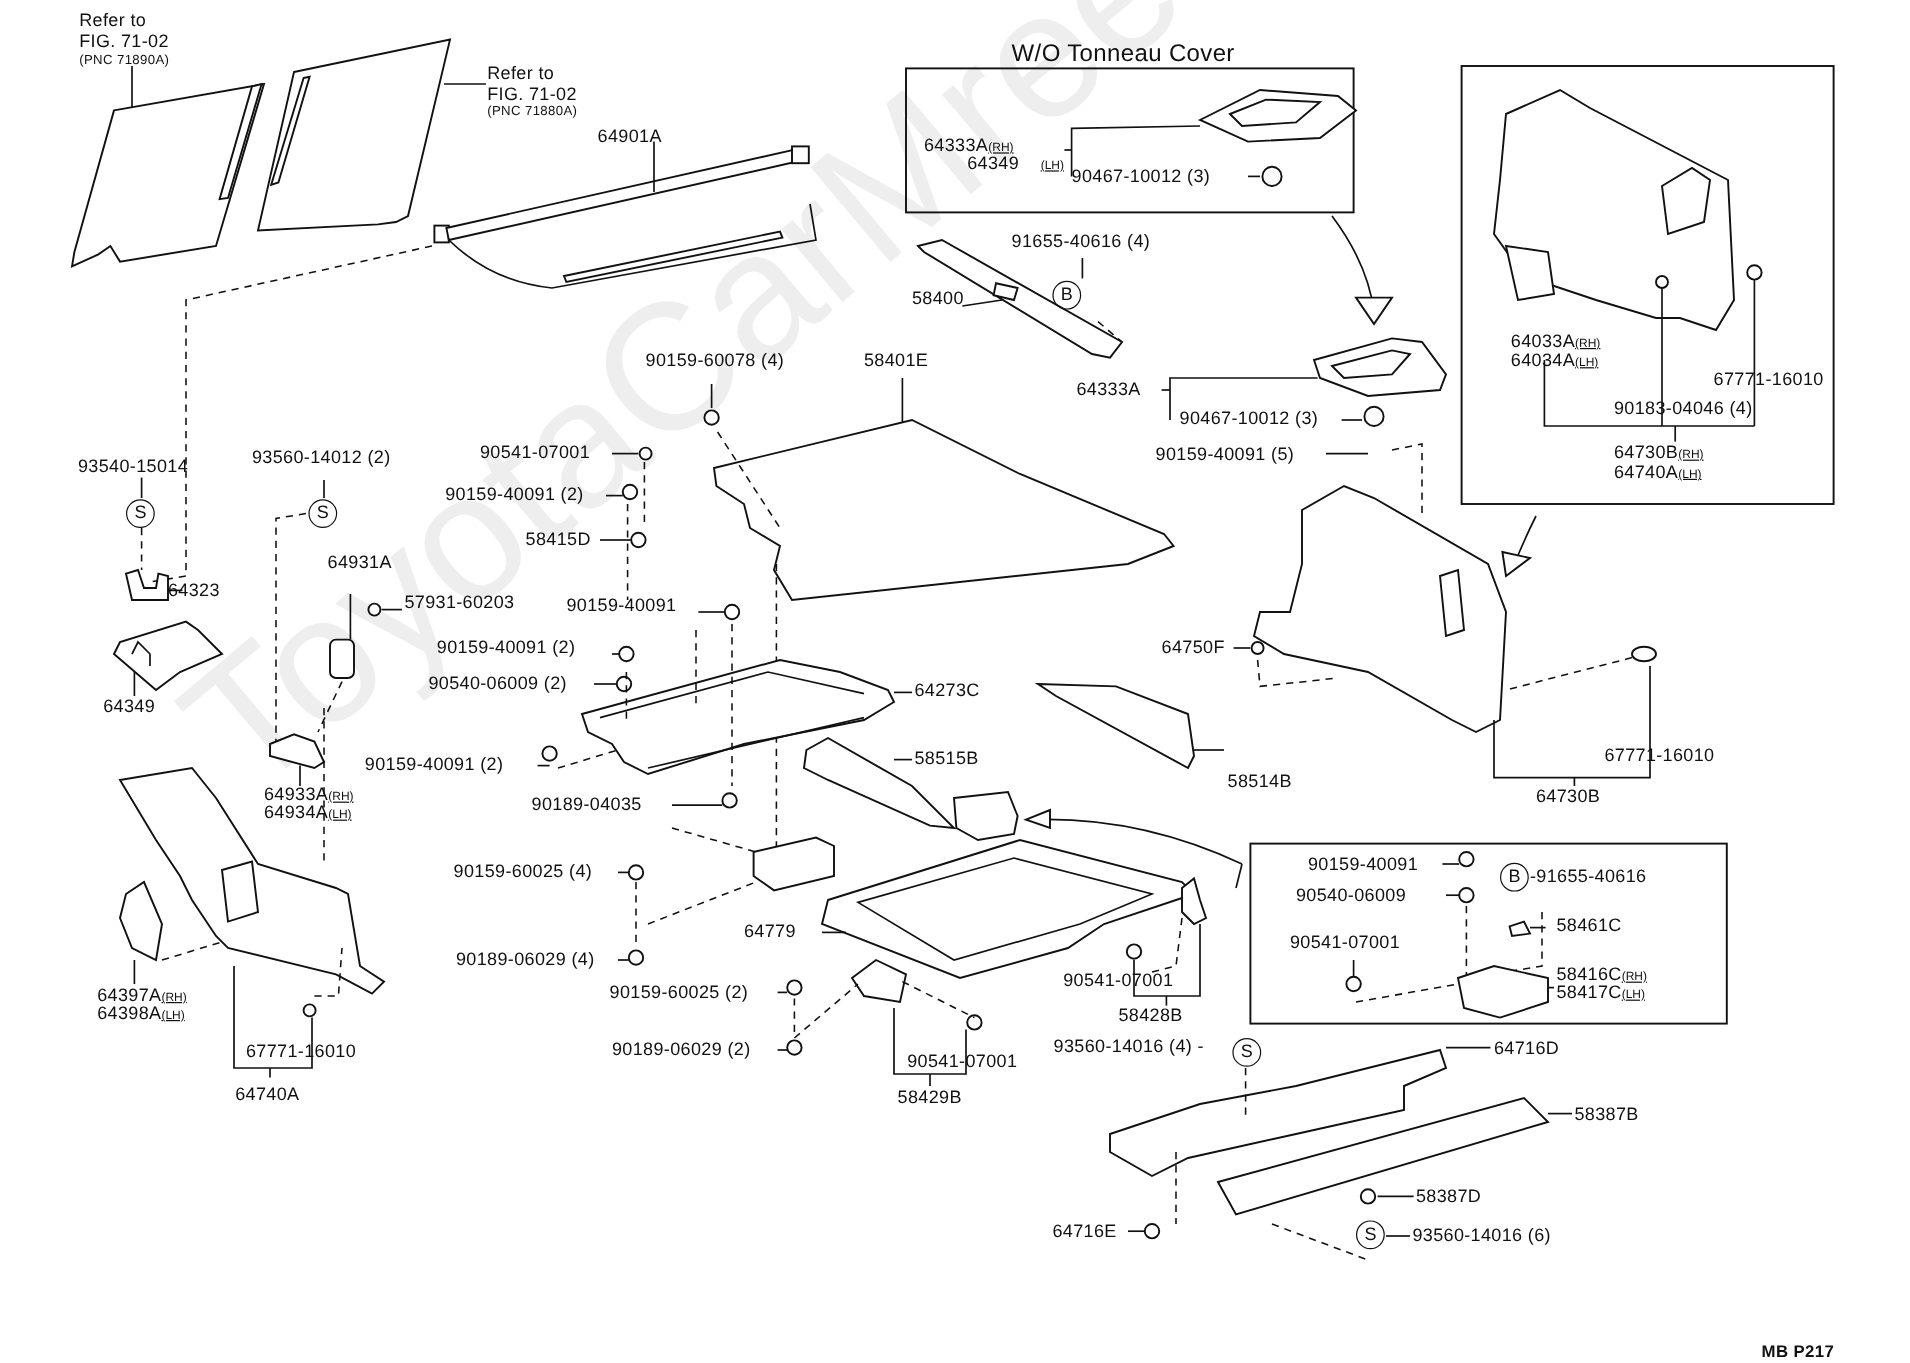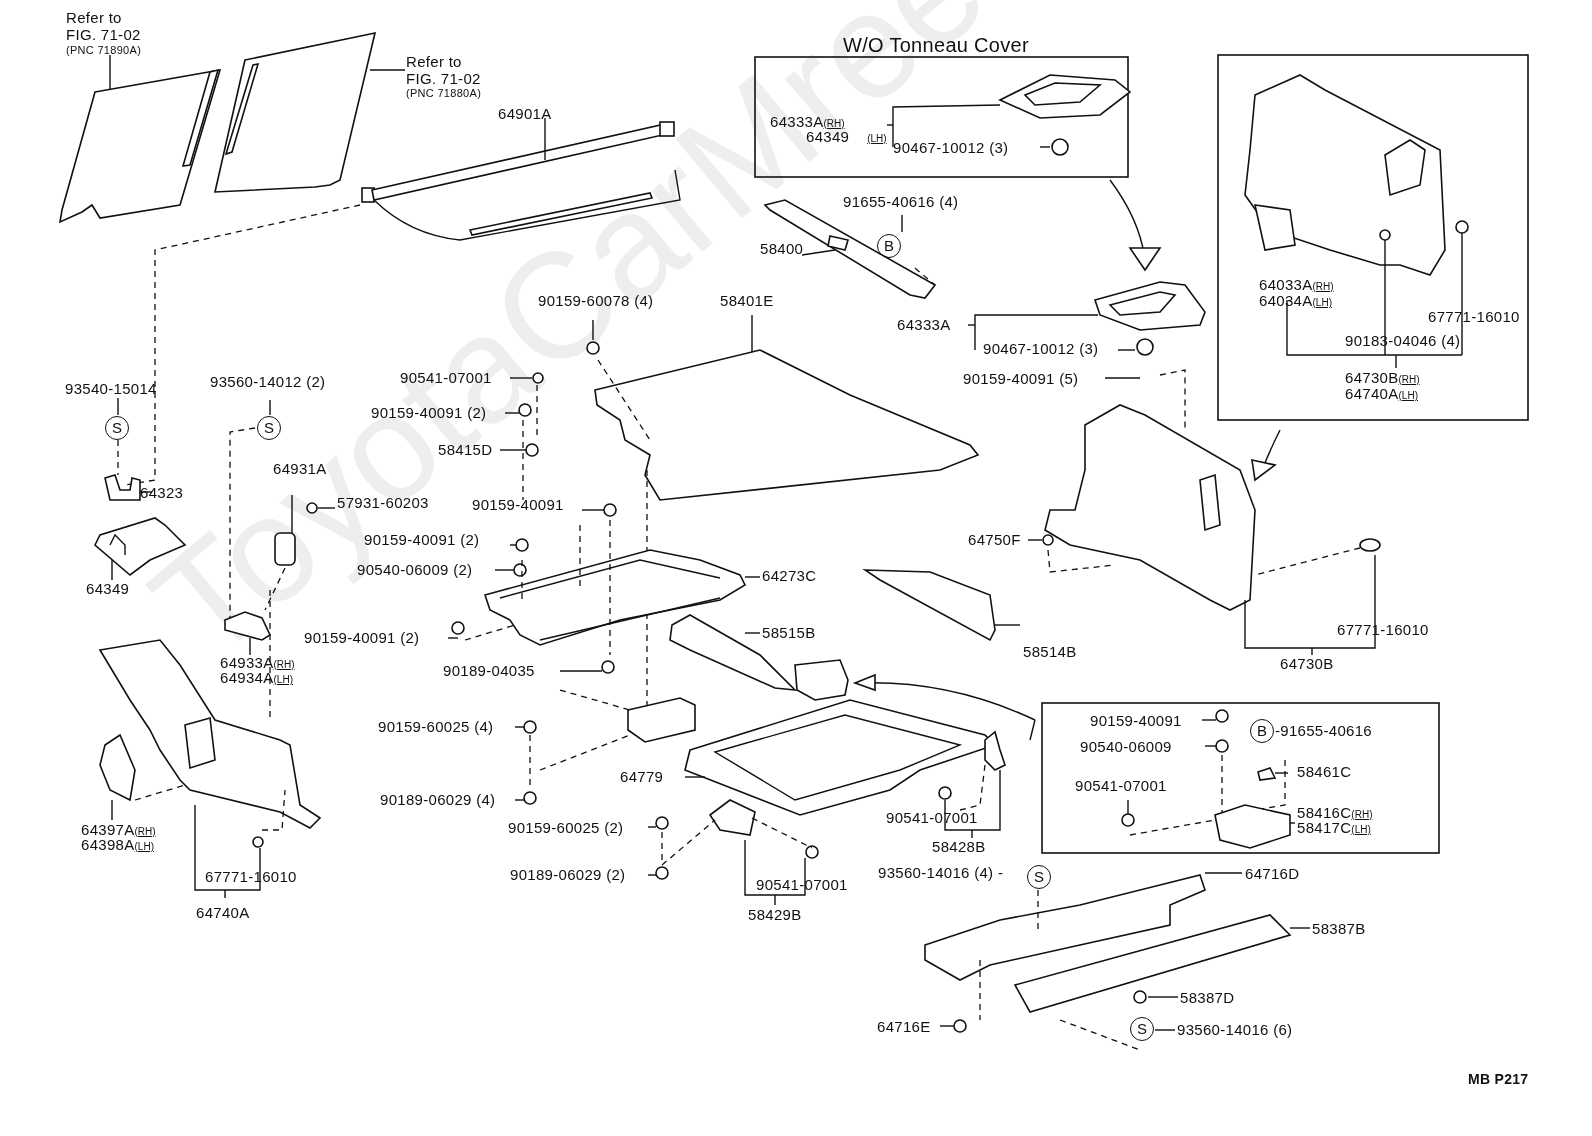--- a/index.html
+++ b/index.html
@@ -2,21 +2,21 @@
 <html><head>
 <meta charset="utf-8">
 <style>
   html, body { margin:0; padding:0; background:#ffffff; }
   body { width:1592px; height:1136px; position:relative; overflow:hidden; font-family:"Liberation Sans", sans-serif; color:#111; }
   #canvas { position:absolute; left:0; top:0; width:1592px; height:1136px; }
   .lbl { position:absolute; font-family:"Liberation Sans", sans-serif; font-size:15px; line-height:16px; white-space:nowrap; color:#111; letter-spacing:0.3px; }
   .lbl.small { font-size:11px; line-height:12px; }
   .lbl .sub { font-size:10px; letter-spacing:0;text-decoration:underline; }
   .lbl.title { font-size:20px; }
-  .lbl.code { font-weight:bold; font-size:14px; }
+  .lbl.code { font-weight:bold; font-size:14px;margin-top:47px; }
   .circ { position:absolute; width:22px; height:22px; border:1.6px solid #111; border-radius:50%; font-size:15px; line-height:22px; text-align:center; font-family:"Liberation Sans", sans-serif; box-sizing:content-box; }
   .watermark { position:absolute; left:120px; top:560px; font-size:150px; color:#eeeeee; font-family:"Liberation Sans", sans-serif; transform:rotate(-40deg); transform-origin:left top; white-space:nowrap; pointer-events:none; }
   svg .part { fill:#fff; stroke:#111; stroke-width:1.6; }
   svg .line { stroke:#111; stroke-width:1.4; fill:none; }
   svg .dash { stroke:#111; stroke-width:1.3; fill:none; stroke-dasharray:6 5; }
   svg .box { stroke:#111; stroke-width:1.6; fill:none; }
 </style>
 </head>
 <body>
 

